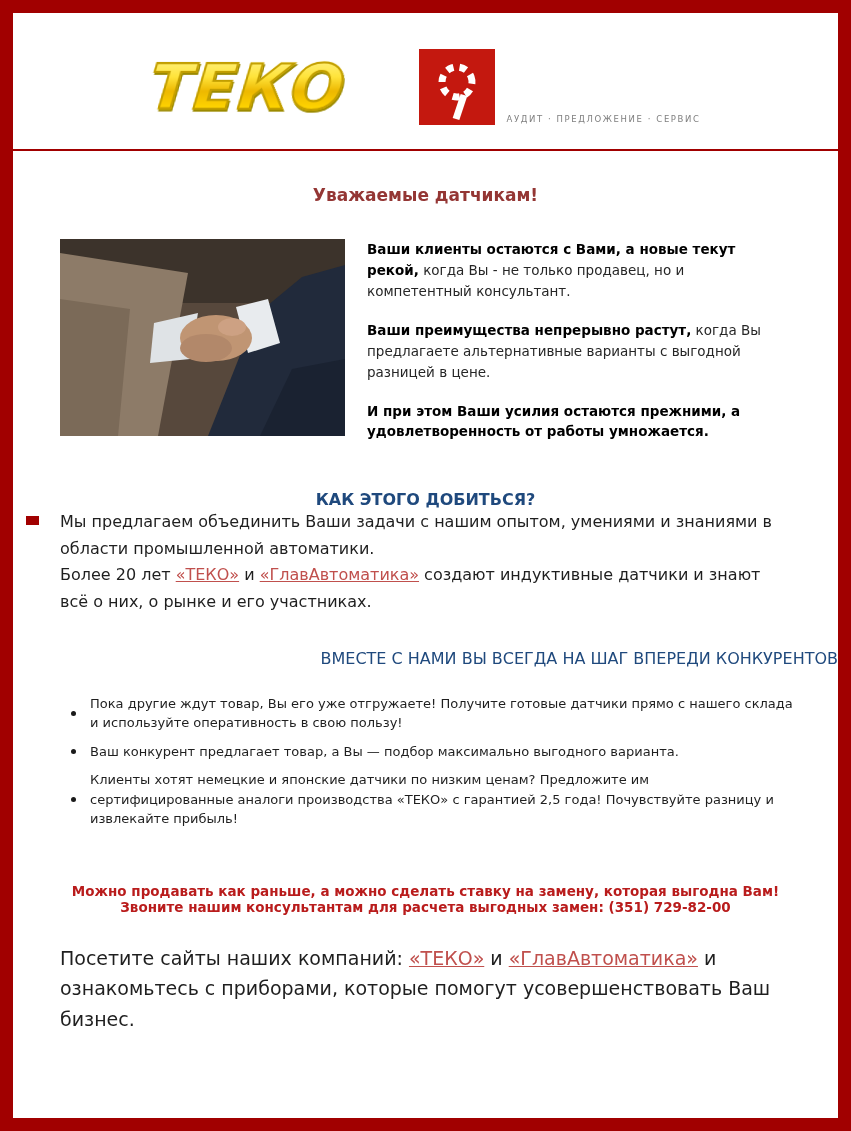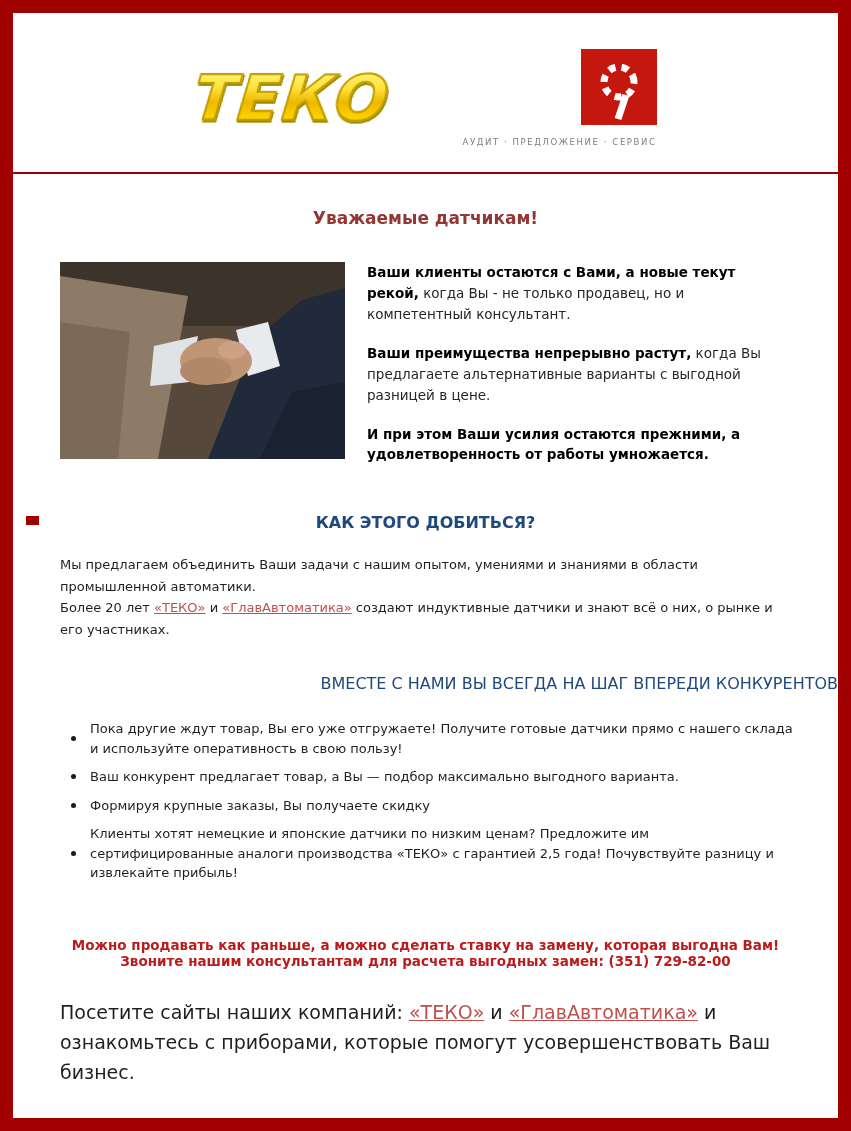--- a/index.html
+++ b/index.html
@@ -16,21 +16,21 @@
     font-size: 62px; letter-spacing: 2px; color: #f2c200; transform: skewX(-6deg);
     text-shadow: 1px 2px 0 #8a7a00;
   }
   @supports (-webkit-background-clip: text) {
     .teko-text {
       background: linear-gradient(180deg, #fff598 0%, #ffe43c 35%, #edb800 55%, #ffd400 78%, #fff08a 100%);
       -webkit-background-clip: text; background-clip: text; color: transparent;
       -webkit-text-stroke: 2px #c29e00; text-shadow: none; filter: drop-shadow(1px 2px 0 #9c8a00);
     }
   }
-  .glav-logo { display: flex; align-items: flex-end; gap: 12px; cursor: pointer; flex-direction: column; }
+  .glav-logo { display: flex; align-items: flex-end; gap: 12px; cursor: pointer; }
   .glav-icon { width: 76px; height: 76px; flex: none; }
   .glav-right { display: flex; flex-direction: column; gap: 9px; padding-bottom: 1px; }
   .glav-tagline { font-size: 8.5px; color: #7f7f7f; letter-spacing: 1.6px; white-space: nowrap; }
   .glav-name { font-family: "Liberation Sans", sans-serif; font-weight: bold; font-size: 27px; letter-spacing: 0.5px; white-space: nowrap; }
   .glav-name .dark { color: #3d3d3d; }
   .glav-name .red { color: #c4180f; }
 
   .divider { height: 2px; background: #a10000; }
 
   
@@ -38,21 +38,21 @@
   .intro-flex { display: flex; gap: 22px; padding: 0 47px; margin-top: 34px; }
   .photo { width: 285px; height: 197px; flex: none; overflow: hidden; }
   .photo svg { display: block; }
   .intro-text { flex: 1; font-size: 13.5px; line-height: 1.55; color: #262626; }
   .intro-text p + p { margin-top: 18px; }
   .intro-text b { color: #000; }
 
   
   .h2-blue { text-align: center; color: #1f497d; font-size: 16px; font-weight: bold; margin-top: 48px; }
   .h3-blue { text-align: right; color: #1f497d; font-size: 16px; font-weight: normal; margin-top: 34px; padding-left: 44px; }
-  .body-par { padding: 0 47px; margin-top: 22px; font-size: 13px; line-height: 1.65; color: #1f1f1f; }
+  .body-par { padding: 0 47px; font-size: 16px; line-height: 1.65; color: #1f1f1f; }
 
   a.link { color: #c0504d; text-decoration: underline; cursor: pointer; }
   a.link-bold { color: #d0706a; font-weight: bold; text-decoration: underline; cursor: pointer; }
 
   
   .bullets { padding: 0 42px 0 58px; margin-top: 26px; }
   .bullet-item { display: flex; align-items: center; gap: 14px; margin-bottom: 9px; font-size: 13px; line-height: 1.5; color: #1f1f1f; }
   .dot { width: 5px; height: 5px; border-radius: 50%; background: #1a1a1a; flex: none; }
 
   
@@ -124,24 +124,20 @@
       <div class="bullet-item">
         <span class="dot"></span>
         <span>Пока другие ждут товар, Вы его уже отгружаете! Получите готовые датчики прямо с нашего склада и используйте оперативность в свою пользу!</span>
       </div>
       <div class="bullet-item">
         <span class="dot"></span>
         <span>Ваш конкурент предлагает товар, а Вы — подбор максимально выгодного варианта.</span>
       </div>
       <div class="bullet-item">
         <span class="dot"></span>
-        <span>Формируя крупные заказы, Вы получаете скидку</span>
-      </div>
-      <div class="bullet-item">
-        <span class="dot"></span>
         <span>Клиенты хотят немецкие и японские датчики по низким ценам? Предложите им сертифицированные аналоги производства «ТЕКО» с гарантией 2,5 года! Почувствуйте разницу и извлекайте прибыль!</span>
       </div>
     </div>
 
     <p class="cta cta-main">Можно продавать как раньше, а можно сделать ставку на замену, которая выгодна Вам!</p>
     <p class="cta cta-call"><span>Звоните нашим консультантам для расчета выгодных замен: </span><span>(351) 729-82-00</span></p>
 
     <p class="visit-par"><span>Посетите сайты наших компаний: </span><a class="link" href="#">«ТЕКО»</a><span> и </span><a class="link" href="#">«ГлавАвтоматика»</a><span> и ознакомьтесь с приборами, которые помогут усовершенствовать Ваш бизнес.</span></p>
 
   </div>

